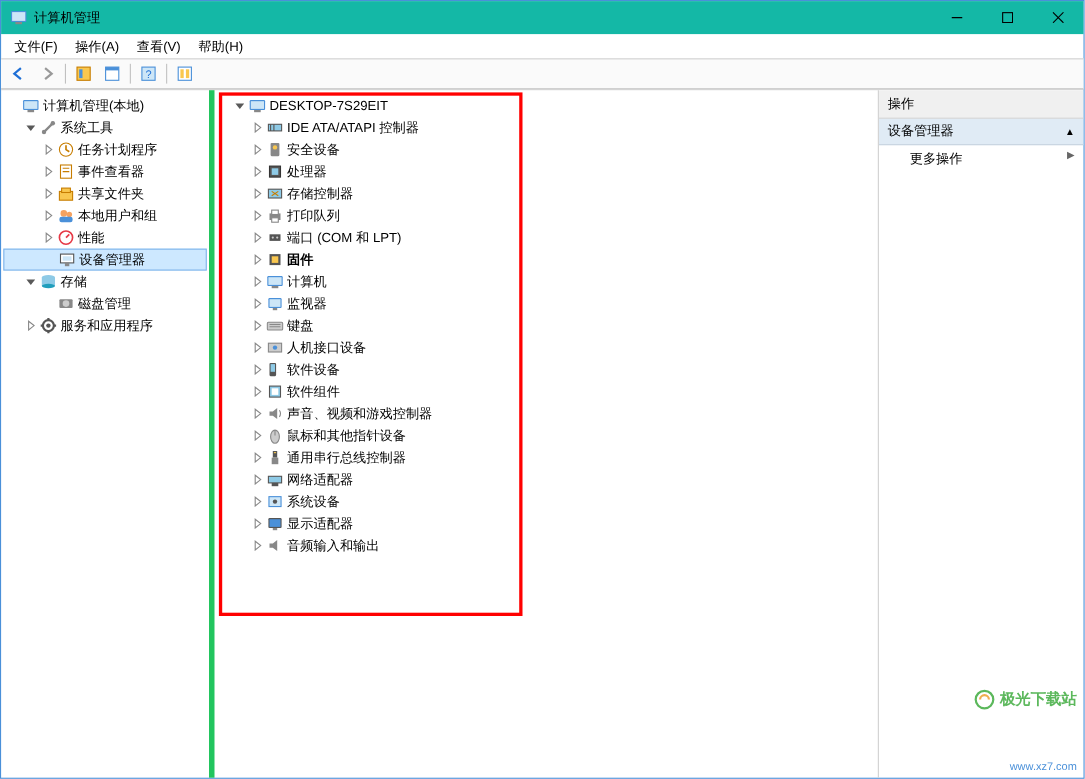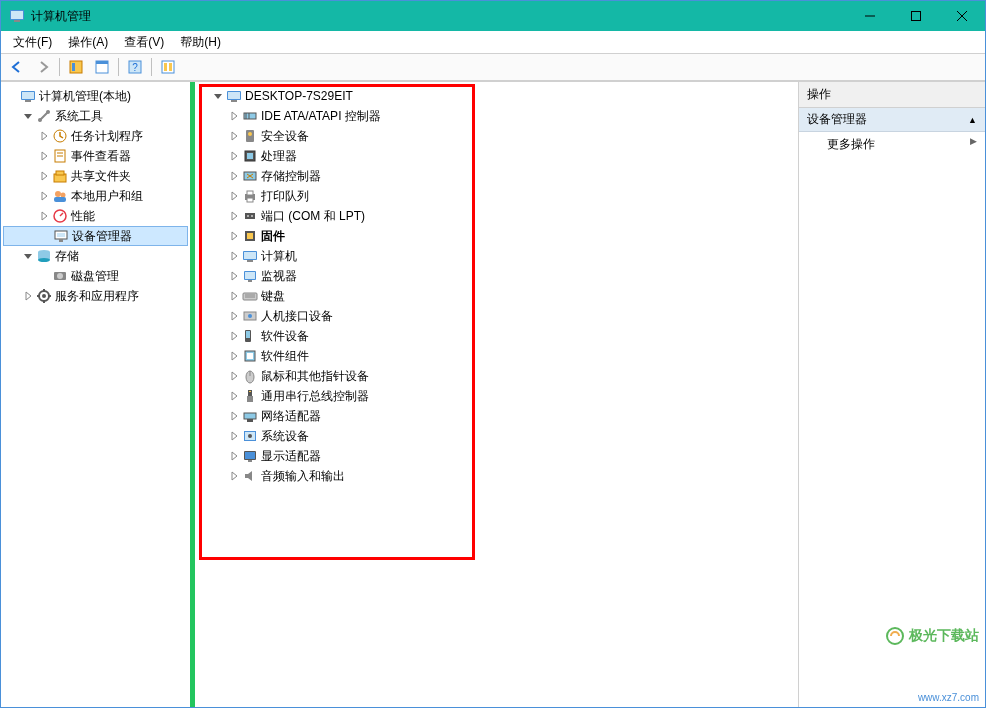--- a/index.html
+++ b/index.html
@@ -477,20 +477,34 @@
             <span>软件组件</span>
           </div>
           <div class="tree-row" style="padding-left: 18px;">
             <span class="exp">
               <svg width="10" height="10">
                 <path d="M3 1 L8 5 L3 9 Z" fill="none" stroke="#888" stroke-width="1"></path>
               </svg>
             </span>
             <span class="nicon">
               <svg width="16" height="16">
+                <path d="M3 6 L6 6 L10 3 L10 13 L6 10 L3 10 Z" fill="#888"></path>
+                <path d="M12 5 Q14 8 12 11" stroke="#888" fill="none"></path>
+              </svg>
+            </span>
+            <span>声音、视频和游戏控制器</span>
+          </div>
+          <div class="tree-row" style="padding-left: 18px;">
+            <span class="exp">
+              <svg width="10" height="10">
+                <path d="M3 1 L8 5 L3 9 Z" fill="none" stroke="#888" stroke-width="1"></path>
+              </svg>
+            </span>
+            <span class="nicon">
+              <svg width="16" height="16">
                 <ellipse cx="8" cy="9" rx="4" ry="6" fill="#ccc" stroke="#888"></ellipse>
                 <line x1="8" y1="3" x2="8" y2="8" stroke="#888"></line>
               </svg>
             </span>
             <span>鼠标和其他指针设备</span>
           </div>
           <div class="tree-row" style="padding-left: 18px;">
             <span class="exp">
               <svg width="10" height="10">
                 <path d="M3 1 L8 5 L3 9 Z" fill="none" stroke="#888" stroke-width="1"></path>

